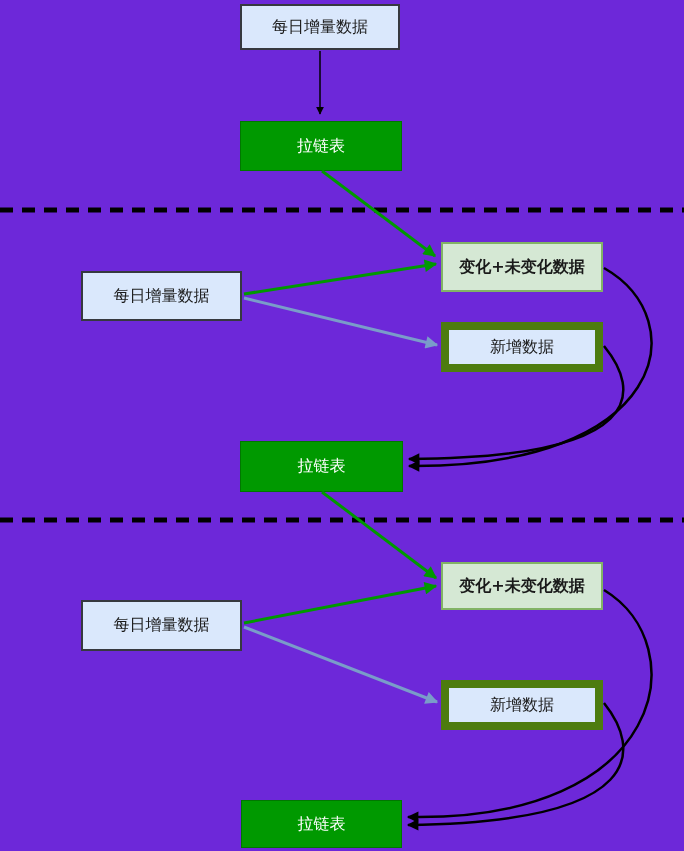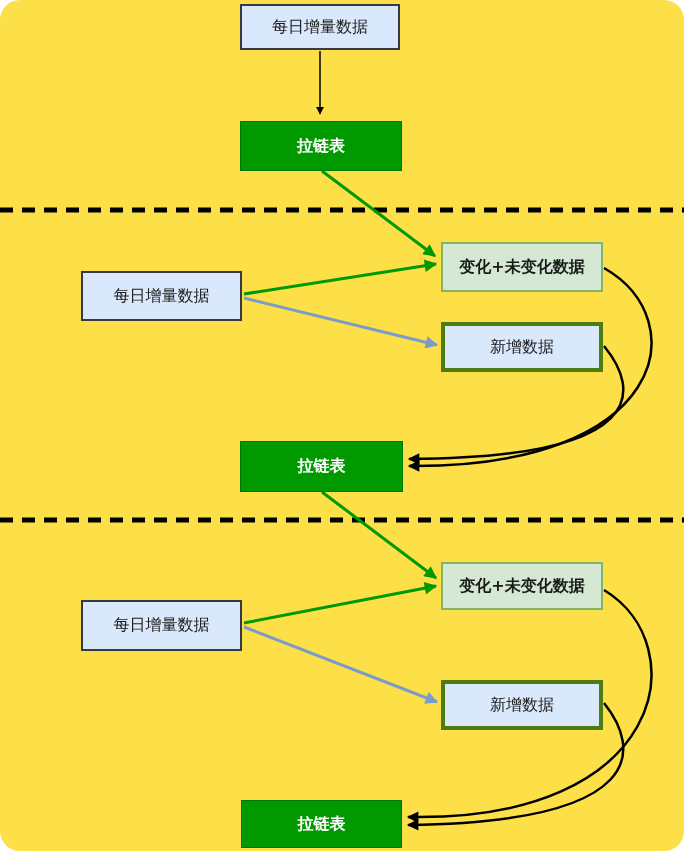--- a/index.html
+++ b/index.html
@@ -5,53 +5,52 @@
   html, body {
     margin: 0;
     padding: 0;
     background: #ffffff;
     font-family: "DejaVu Sans", "Liberation Sans", sans-serif;
   }
   #canvas {
     position: relative;
     width: 684px;
     height: 851px;
-    background: #fde047;
+    background: #6d28d9;
     overflow: hidden;
-    border-radius: 20px;
   }
   .node {
     position: absolute;
     display: flex;
     align-items: center;
     justify-content: center;
     box-sizing: border-box;
     font-size: 16px;
     color: #1a1a1a;
     text-align: center;
     z-index: 1;
   }
   .node-blue-dark {
     background: #dae8fc;
     border: 2px solid #36393f;
   }
   .node-blue-light {
     background: #dae8fc;
-    border: 4px solid #4d7c0f;
+    border: 8px solid #4d7c0f;
   }
   .node-green-light {
     background: #d5e8d4;
     border: 2px solid #82b366;
     font-weight: bold;
   }
   .node-green-dark {
     background: #009900;
     border: 1px solid #007700;
     color: #ffffff;
-    font-weight: bold;
+    font-weight: normal;
   }
   svg.overlay {
     position: absolute;
     left: 0;
     top: 0;
     width: 684px;
     height: 851px;
     z-index: 2;
     pointer-events: none;
   }

